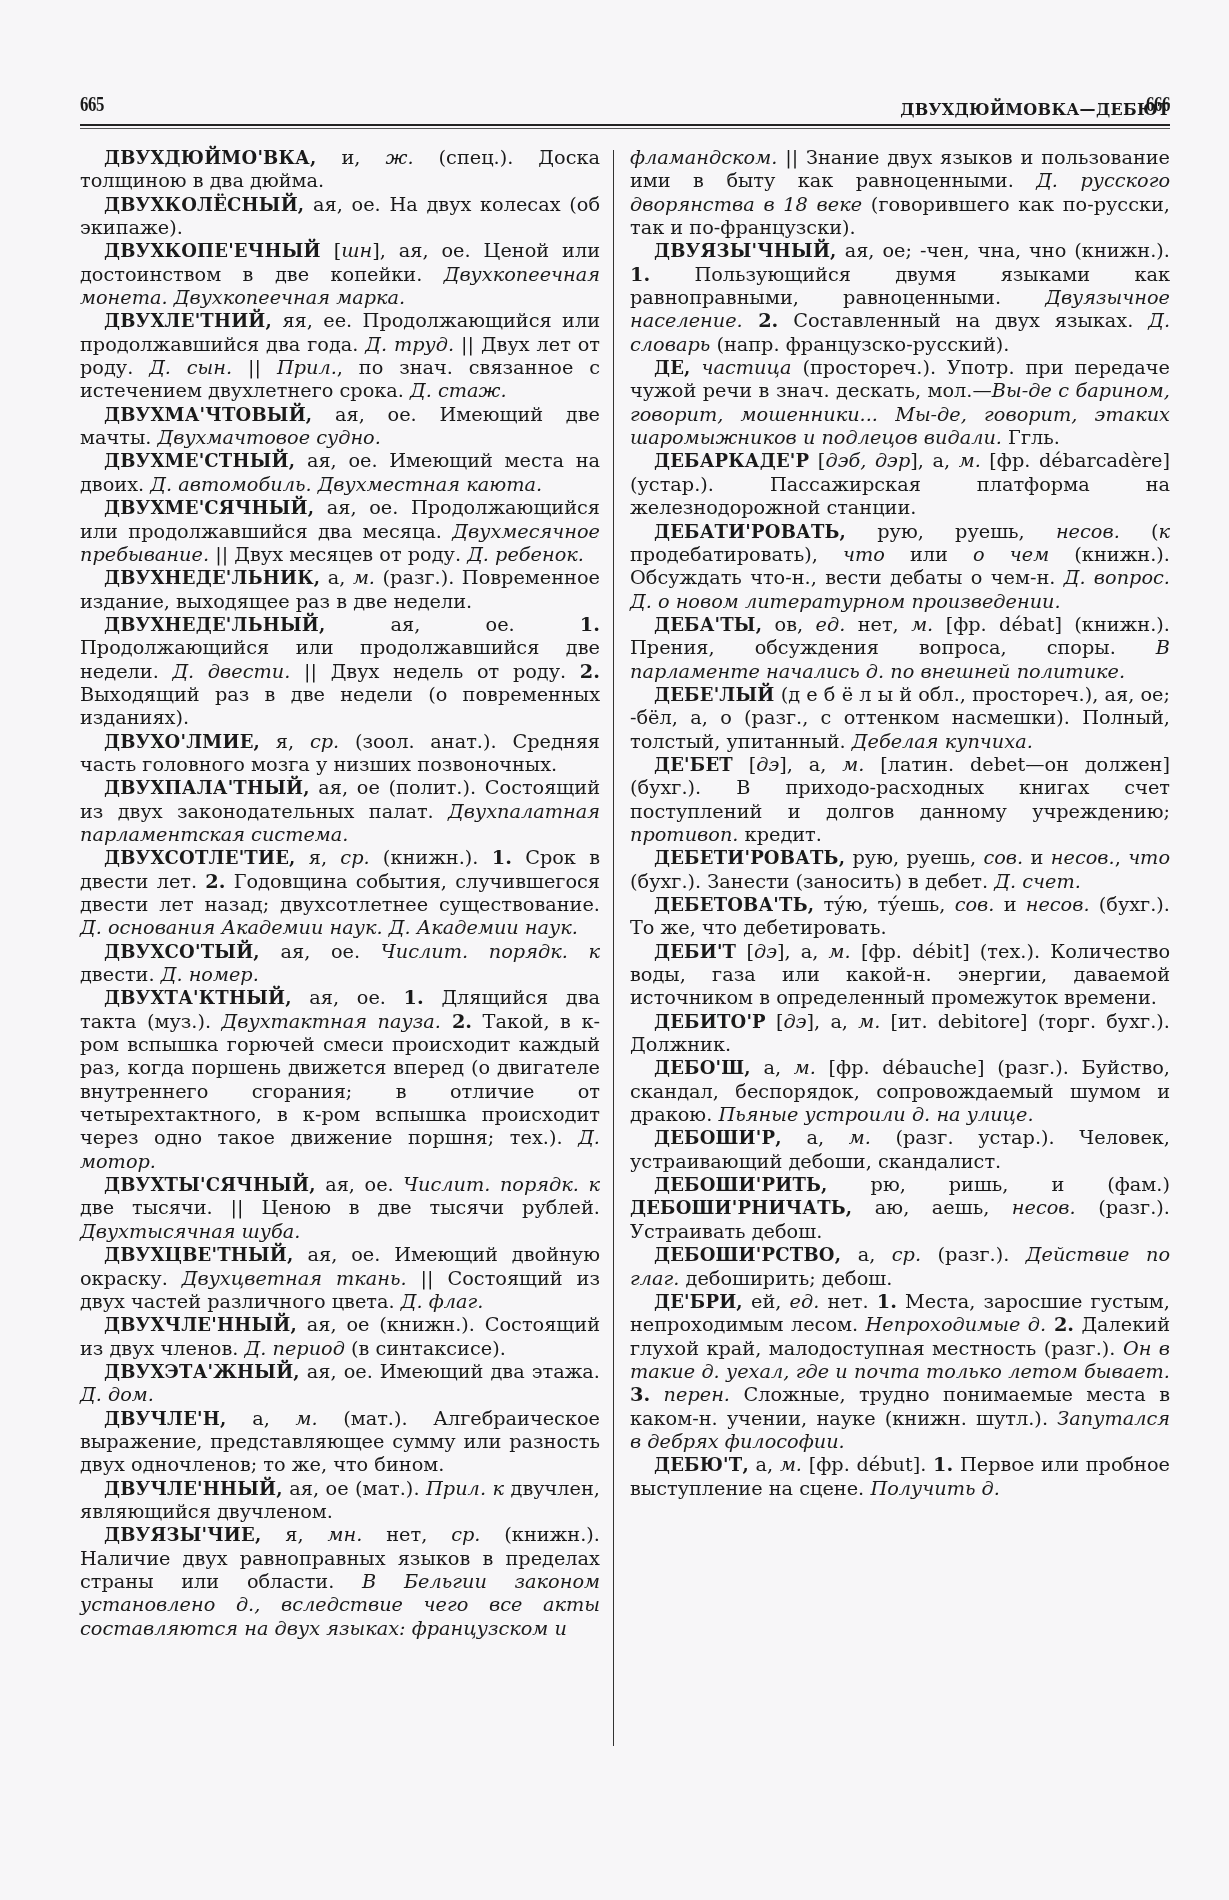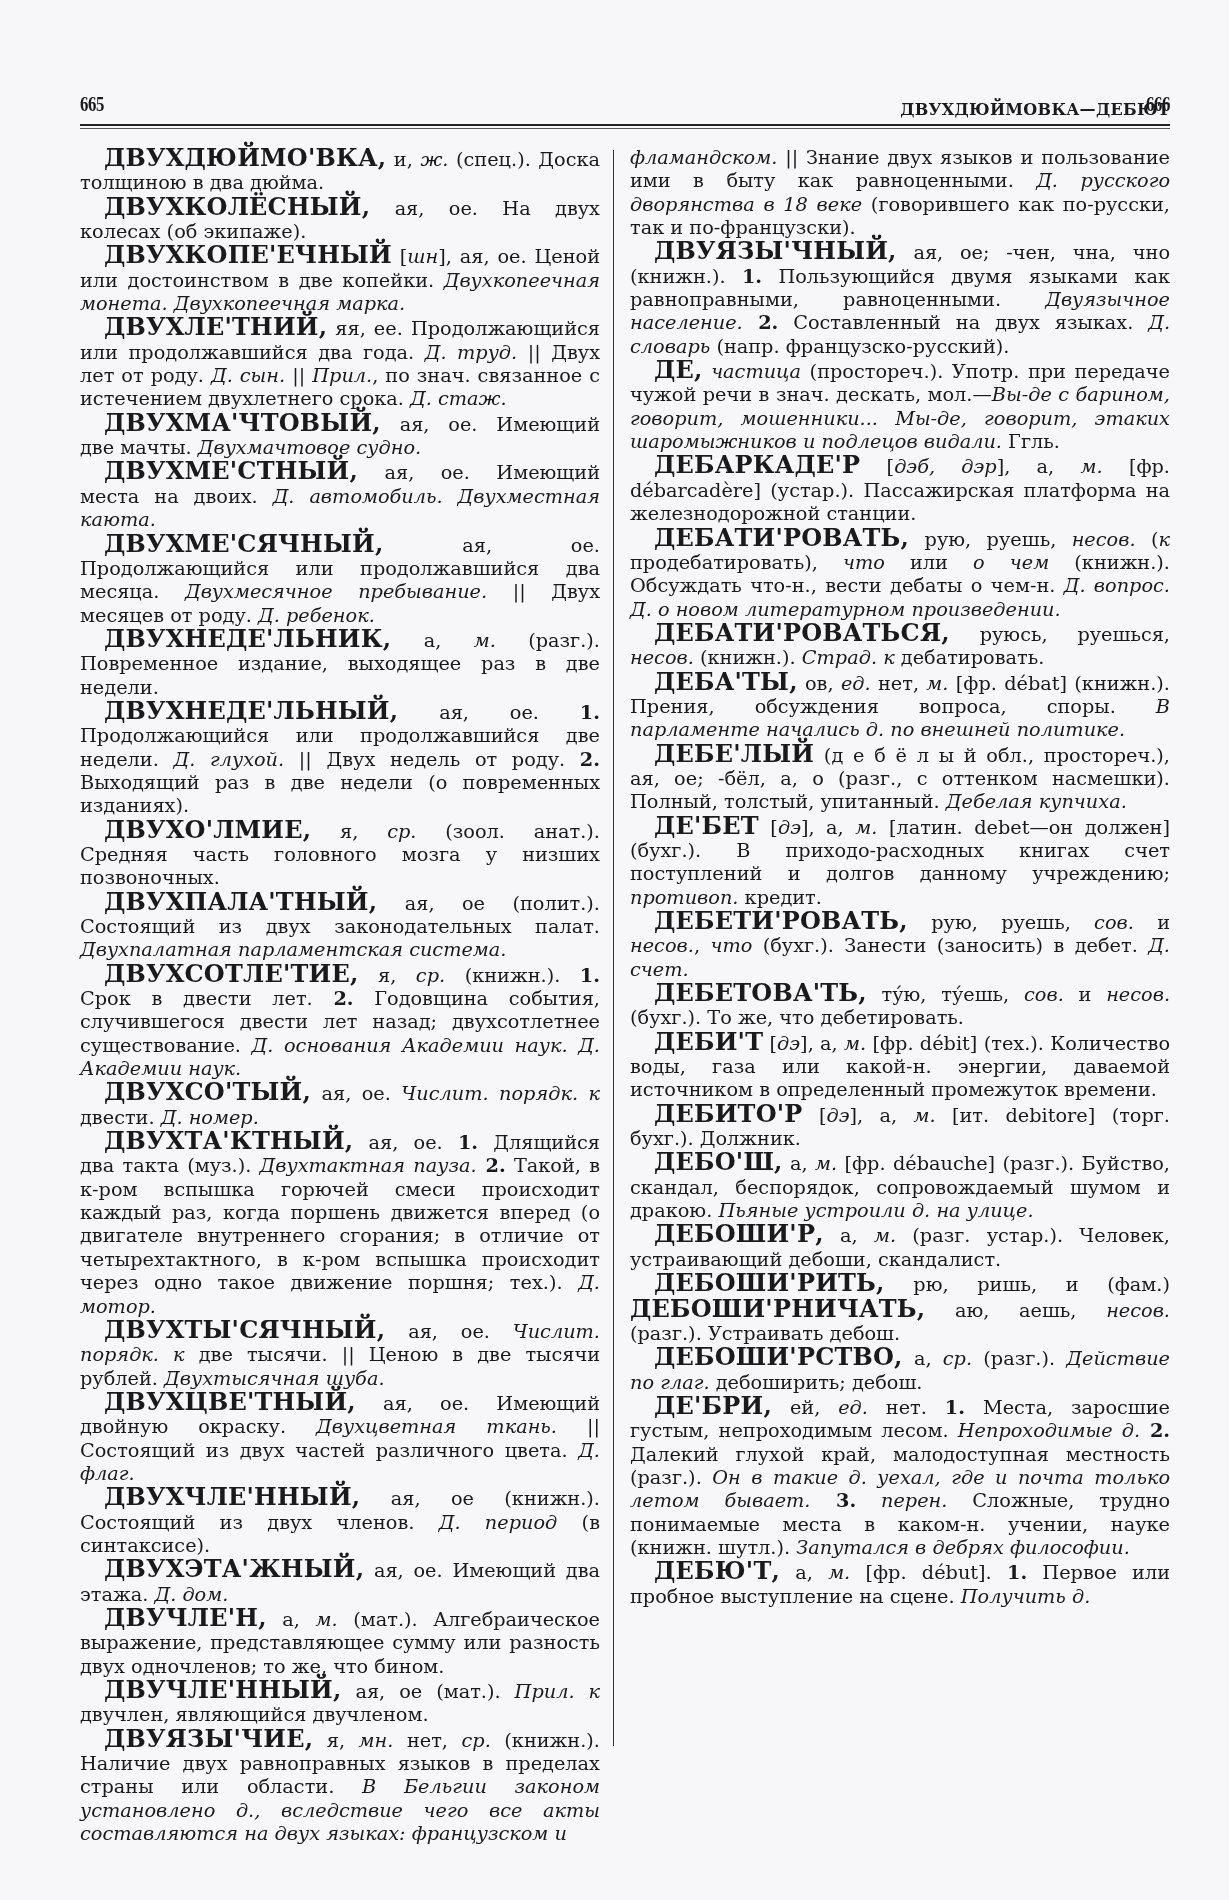--- a/index.html
+++ b/index.html
@@ -74,21 +74,21 @@
       border-left: 1.5px solid #333;
     }
     .entry {
       margin: 0;
       text-indent: 24px;
     }
     .entry.cont { text-indent: 0; }
     .hw {
       font-weight: bold;
       font-family: "DejaVu Serif", serif;
-      font-size: 24px;
+      font-size: 18px;
       letter-spacing: 0.2px;
     }
     .it { font-style: italic; }
     .b { font-weight: bold; }
   </style>
 </head>
 <body>
 
 <div class="page-header">
   <span class="page-num left">665</span>
@@ -99,42 +99,41 @@
 
 <div class="column left" id="col-left">
     <p class="entry"><span class="hw">ДВУХДЮЙМО'ВКА,</span><span> и, </span><span class="it">ж.</span><span> (спец.). Доска толщиною в два дюйма.</span></p>
     <p class="entry"><span class="hw">ДВУХКОЛЁСНЫЙ,</span><span> ая, ое. На двух колесах (об экипаже).</span></p>
     <p class="entry"><span class="hw">ДВУХКОПЕ'ЕЧНЫЙ</span><span> [</span><span class="it">шн</span><span>], ая, ое. Ценой или достоинством в две копейки. </span><span class="it">Двухкопеечная монета. Двухкопеечная марка.</span></p>
     <p class="entry"><span class="hw">ДВУХЛЕ'ТНИЙ,</span><span> яя, ее. Продолжающийся или продолжавшийся два года. </span><span class="it">Д. труд.</span><span> || Двух лет от роду. </span><span class="it">Д. сын.</span><span> || </span><span class="it">Прил.</span><span>, по знач. связанное с истечением двухлетнего срока. </span><span class="it">Д. стаж.</span></p>
     <p class="entry"><span class="hw">ДВУХМА'ЧТОВЫЙ,</span><span> ая, ое. Имеющий две мачты. </span><span class="it">Двухмачтовое судно.</span></p>
     <p class="entry"><span class="hw">ДВУХМЕ'СТНЫЙ,</span><span> ая, ое. Имеющий места на двоих. </span><span class="it">Д. автомобиль. Двухместная каюта.</span></p>
     <p class="entry"><span class="hw">ДВУХМЕ'СЯЧНЫЙ,</span><span> ая, ое. Продолжающийся или продолжавшийся два месяца. </span><span class="it">Двухмесячное пребывание.</span><span> || Двух месяцев от роду. </span><span class="it">Д. ребенок.</span></p>
     <p class="entry"><span class="hw">ДВУХНЕДЕ'ЛЬНИК,</span><span> а, </span><span class="it">м.</span><span> (разг.). Повременное издание, выходящее раз в две недели.</span></p>
-    <p class="entry"><span class="hw">ДВУХНЕДЕ'ЛЬНЫЙ,</span><span> ая, ое. </span><span class="b">1.</span><span> Продолжающийся или продолжавшийся две недели. </span><span class="it">Д. глухой.</span><span> || Двух недель от роду. </span><span class="b">2.</span><span> Выходящий раз в две недели (о повременных изданиях).</span></p>
+    <p class="entry"><span class="hw">ДВУХНЕДЕ'ЛЬНЫЙ,</span><span> ая, ое. </span><span class="b">1.</span><span> Продолжающийся или продолжавшийся две недели. </span><span class="it">Д. двести.</span><span> || Двух недель от роду. </span><span class="b">2.</span><span> Выходящий раз в две недели (о повременных изданиях).</span></p>
     <p class="entry"><span class="hw">ДВУХО'ЛМИЕ,</span><span> я, </span><span class="it">ср.</span><span> (зоол. анат.). Средняя часть головного мозга у низших позвоночных.</span></p>
     <p class="entry"><span class="hw">ДВУХПАЛА'ТНЫЙ,</span><span> ая, ое (полит.). Состоящий из двух законодательных палат. </span><span class="it">Двухпалатная парламентская система.</span></p>
     <p class="entry"><span class="hw">ДВУХСОТЛЕ'ТИЕ,</span><span> я, </span><span class="it">ср.</span><span> (книжн.). </span><span class="b">1.</span><span> Срок в двести лет. </span><span class="b">2.</span><span> Годовщина события, случившегося двести лет назад; двухсотлетнее существование. </span><span class="it">Д. основания Академии наук. Д. Академии наук.</span></p>
     <p class="entry"><span class="hw">ДВУХСО'ТЫЙ,</span><span> ая, ое. </span><span class="it">Числит. порядк. к</span><span> двести. </span><span class="it">Д. номер.</span></p>
     <p class="entry"><span class="hw">ДВУХТА'КТНЫЙ,</span><span> ая, ое. </span><span class="b">1.</span><span> Длящийся два такта (муз.). </span><span class="it">Двухтактная пауза.</span><span class="b"> 2.</span><span> Такой, в к-ром вспышка горючей смеси происходит каждый раз, когда поршень движется вперед (о двигателе внутреннего сгорания; в отличие от четырехтактного, в к-ром вспышка происходит через одно такое движение поршня; тех.). </span><span class="it">Д. мотор.</span></p>
     <p class="entry"><span class="hw">ДВУХТЫ'СЯЧНЫЙ,</span><span> ая, ое. </span><span class="it">Числит. порядк. к</span><span> две тысячи. || Ценою в две тысячи рублей. </span><span class="it">Двухтысячная шуба.</span></p>
     <p class="entry"><span class="hw">ДВУХЦВЕ'ТНЫЙ,</span><span> ая, ое. Имеющий двойную окраску. </span><span class="it">Двухцветная ткань.</span><span> || Состоящий из двух частей различного цвета. </span><span class="it">Д. флаг.</span></p>
     <p class="entry"><span class="hw">ДВУХЧЛЕ'ННЫЙ,</span><span> ая, ое (книжн.). Состоящий из двух членов. </span><span class="it">Д. период</span><span> (в синтаксисе).</span></p>
     <p class="entry"><span class="hw">ДВУХЭТА'ЖНЫЙ,</span><span> ая, ое. Имеющий два этажа. </span><span class="it">Д. дом.</span></p>
     <p class="entry"><span class="hw">ДВУЧЛЕ'Н,</span><span> а, </span><span class="it">м.</span><span> (мат.). Алгебраическое выражение, представляющее сумму или разность двух одночленов; то же, что бином.</span></p>
     <p class="entry"><span class="hw">ДВУЧЛЕ'ННЫЙ,</span><span> ая, ое (мат.). </span><span class="it">Прил. к</span><span> двучлен, являющийся двучленом.</span></p>
     <p class="entry"><span class="hw">ДВУЯЗЫ'ЧИЕ,</span><span> я, </span><span class="it">мн.</span><span> нет, </span><span class="it">ср.</span><span> (книжн.). Наличие двух равноправных языков в пределах страны или области. </span><span class="it">В Бельгии законом установлено д., вследствие чего все акты составляются на двух языках: французском и</span></p>
   </div>
 <div class="col-divider"></div>
 <div class="column right" id="col-right">
     <p class="entry cont"><span class="it">фламандском.</span><span> || Знание двух языков и пользование ими в быту как равноценными. </span><span class="it">Д. русского дворянства в 18 веке</span><span> (говорившего как по-русски, так и по-французски).</span></p>
     <p class="entry"><span class="hw">ДВУЯЗЫ'ЧНЫЙ,</span><span> ая, ое; -чен, чна, чно (книжн.). </span><span class="b">1.</span><span> Пользующийся двумя языками как равноправными, равноценными. </span><span class="it">Двуязычное население.</span><span class="b"> 2.</span><span> Составленный на двух языках. </span><span class="it">Д. словарь</span><span> (напр. французско-русский).</span></p>
     <p class="entry"><span class="hw">ДЕ,</span><span> </span><span class="it">частица</span><span> (простореч.). Употр. при передаче чужой речи в знач. дескать, мол.—</span><span class="it">Вы-де с барином, говорит, мошенники... Мы-де, говорит, этаких шаромыжников и подлецов видали.</span><span> Ггль.</span></p>
     <p class="entry"><span class="hw">ДЕБАРКАДЕ'Р</span><span> [</span><span class="it">дэб, дэр</span><span>], а, </span><span class="it">м.</span><span> [фр. débarcadère] (устар.). Пассажирская платформа на железнодорожной станции.</span></p>
     <p class="entry"><span class="hw">ДЕБАТИ'РОВАТЬ,</span><span> рую, руешь, </span><span class="it">несов.</span><span> (</span><span class="it">к</span><span> продебатировать), </span><span class="it">что</span><span> или </span><span class="it">о чем</span><span> (книжн.). Обсуждать что-н., вести дебаты о чем-н. </span><span class="it">Д. вопрос. Д. о новом литературном произведении.</span></p>
-    <p class="entry"><span class="hw">ДЕБАТИ'РОВАТЬСЯ,</span><span> руюсь, руешься, </span><span class="it">несов.</span><span> (книжн.). </span><span class="it">Страд. к</span><span> дебатировать.</span></p>
     <p class="entry"><span class="hw">ДЕБА'ТЫ,</span><span> ов, </span><span class="it">ед.</span><span> нет, </span><span class="it">м.</span><span> [фр. débat] (книжн.). Прения, обсуждения вопроса, споры. </span><span class="it">В парламенте начались д. по внешней политике.</span></p>
     <p class="entry"><span class="hw">ДЕБЕ'ЛЫЙ</span><span> (д е б ё л ы й обл., простореч.), ая, ое; -бёл, а, о (разг., с оттенком насмешки). Полный, толстый, упитанный. </span><span class="it">Дебелая купчиха.</span></p>
     <p class="entry"><span class="hw">ДЕ'БЕТ</span><span> [</span><span class="it">дэ</span><span>], а, </span><span class="it">м.</span><span> [латин. debet—он должен] (бухг.). В приходо-расходных книгах счет поступлений и долгов данному учреждению; </span><span class="it">противоп.</span><span> кредит.</span></p>
     <p class="entry"><span class="hw">ДЕБЕТИ'РОВАТЬ,</span><span> рую, руешь, </span><span class="it">сов.</span><span> и </span><span class="it">несов.</span><span>, </span><span class="it">что</span><span> (бухг.). Занести (заносить) в дебет. </span><span class="it">Д. счет.</span></p>
     <p class="entry"><span class="hw">ДЕБЕТОВА'ТЬ,</span><span> ту́ю, ту́ешь, </span><span class="it">сов.</span><span> и </span><span class="it">несов.</span><span> (бухг.). То же, что дебетировать.</span></p>
     <p class="entry"><span class="hw">ДЕБИ'Т</span><span> [</span><span class="it">дэ</span><span>], а, </span><span class="it">м.</span><span> [фр. débit] (тех.). Количество воды, газа или какой-н. энергии, даваемой источником в определенный промежуток времени.</span></p>
     <p class="entry"><span class="hw">ДЕБИТО'Р</span><span> [</span><span class="it">дэ</span><span>], а, </span><span class="it">м.</span><span> [ит. debitore] (торг. бухг.). Должник.</span></p>
     <p class="entry"><span class="hw">ДЕБО'Ш,</span><span> а, </span><span class="it">м.</span><span> [фр. débauche] (разг.). Буйство, скандал, беспорядок, сопровождаемый шумом и дракою. </span><span class="it">Пьяные устроили д. на улице.</span></p>
     <p class="entry"><span class="hw">ДЕБОШИ'Р,</span><span> а, </span><span class="it">м.</span><span> (разг. устар.). Человек, устраивающий дебоши, скандалист.</span></p>
     <p class="entry"><span class="hw">ДЕБОШИ'РИТЬ,</span><span> рю, ришь, и (фам.) </span><span class="hw">ДЕБОШИ'РНИЧАТЬ,</span><span> аю, аешь, </span><span class="it">несов.</span><span> (разг.). Устраивать дебош.</span></p>

